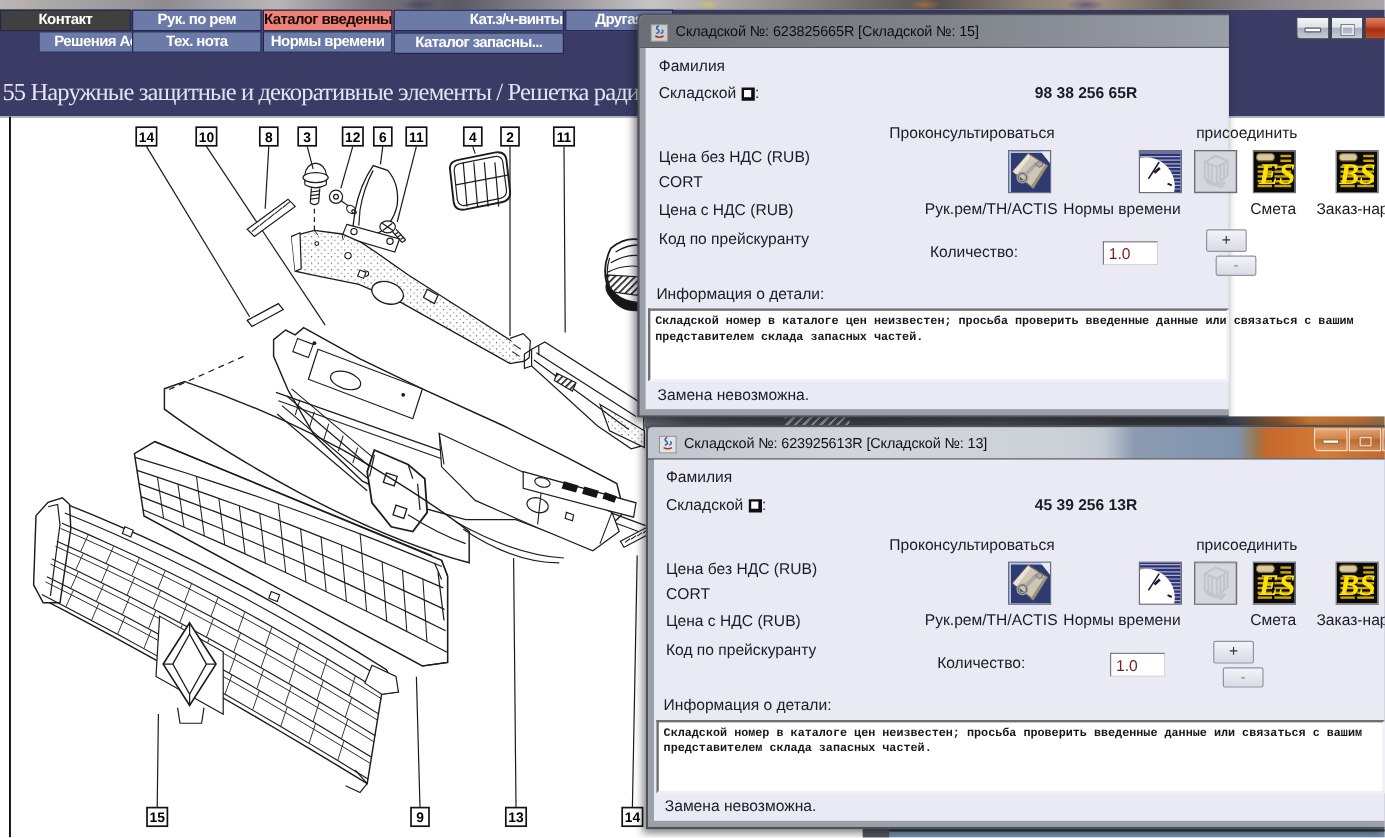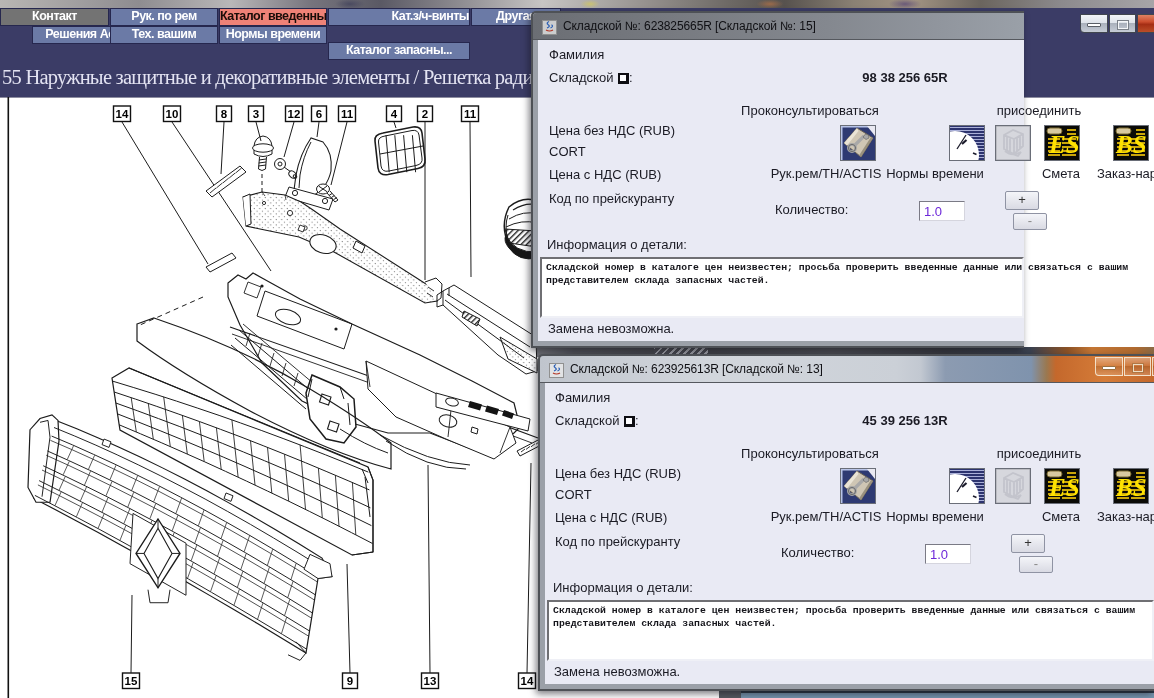--- a/index.html
+++ b/index.html
@@ -13,21 +13,21 @@
  radial-gradient(14px 6px at 590px 4px,#c9c173 0,rgba(200,190,120,0) 70%),
  radial-gradient(20px 7px at 350px 4px,#4a4a60 0,rgba(70,70,96,0) 75%),
  radial-gradient(18px 6px at 770px 4px,#9a6a4a 0,rgba(150,105,75,0) 75%),
  radial-gradient(22px 7px at 905px 4px,#6a5a78 0,rgba(106,90,120,0) 75%),
  linear-gradient(90deg,#b9b6b4 0,#a3a1a2 6%,#8e8c90 12%,#b9b7b8 20%,#76747d 27%,#5a5964 33%,#8f8d92 40%,#c7c5c4 47%,#9b9794 55%,#6e6a66 63%,#57524e 68%,#8a8174 74%,#a39483 79%,#6b655e 85%,#8c8a8d 92%,#a7a5a8 100%);}
 
 #navy{left:0;top:8px;width:1154px;height:89px;background:#3b3c66;}
 .cell{position:absolute;height:18px;border:1px solid #26274e;color:#fff;font-weight:bold;
  font-size:12.5px;text-align:center;line-height:15.5px;background:#6b7aa6;
  white-space:nowrap;overflow:hidden;letter-spacing:-0.5px;}
-.cell.dark{background:#737373;}
+.cell.dark{background:#404040;}
 .cell.hot{background:#ee8277;color:#190c08;}
 #title55{left:2px;top:66px;width:1100px;font-family:"Liberation Serif",serif;
  font-size:20.5px;letter-spacing:-0.75px;color:#e3e3f2;white-space:nowrap;}
 
 #white{left:0;top:97px;width:1154px;height:601px;background:#fff;border-top:1px solid #8d8da0;}
 #diag{left:0;top:97px;}
 
 #gapband{left:537px;top:347px;width:617px;height:10px;
  background:linear-gradient(90deg,#77787d 0,#55565c 6%,#434449 25%,#505157 48%,#3b3c42 66%,#3a414f 80%,#8c5226 86%,#c47634 90%,#b06a30 97%,#8a6a46 100%);}
 #hatchband{left:654px;top:347px;width:54px;height:10px;
@@ -40,21 +40,21 @@
  border-radius:5px 0 0 0;box-shadow:-2px 3px 7px rgba(20,20,30,.55);}
 .dlg .tb{position:absolute;left:0;top:0;right:0;height:26px;border-radius:4px 0 0 0;}
 .dlg .tbline{position:absolute;left:0;top:26px;right:0;height:1px;background:#55585e;}
 .dlg .ttl{position:absolute;top:6px;font-size:12px;letter-spacing:-0.1px;color:#101014;white-space:nowrap;}
 .dlg .body{position:absolute;left:5px;top:27px;right:0;bottom:5px;background:#e9eaf4;}
 .lbl{position:absolute;font-size:13px;color:#1b1b24;white-space:nowrap;margin-top:-3px;}
 .ctr{text-align:center;width:200px;}
 .bold{font-weight:bold;}
 .icon{position:absolute;width:36px;height:36px;border:1px solid #6a6e78;}
 .inp{position:absolute;width:46px;height:20px;background:#fff;
- border:1px solid;border-color:#7a7a85 #d5d5de #d5d5de #7a7a85;font-size:13px;padding:2px 4px;color:#6d28d9;}
+ border:1px solid;border-color:#7a7a85 #d5d5de #d5d5de #7a7a85;font-size:13px;padding:2px 4px;color:#7f1d1d;}
 .pm{position:absolute;width:34px;height:19px;background:linear-gradient(180deg,#f4f5f9,#d9dae3);
  border:1px solid #8f93a3;border-radius:2px;font-size:13px;color:#333;text-align:center;line-height:16px;}
 .ta{position:absolute;background:#fff;border:2px solid;border-color:#6f6f73 #eff0f6 #eff0f6 #6f6f73;
  font-family:"Liberation Mono",monospace;font-weight:bold;font-size:9.8px;line-height:13px;
  color:#16161c;padding:2px 4px;white-space:pre;}
 
 .wbtn{position:absolute;top:1px;height:19px;border:1px solid #41464e;
  background:linear-gradient(180deg,#f2f4f8 0%,#dfe4ea 45%,#aab1bc 50%,#c6ccd6 100%);}
 .wbtn.cl{background:linear-gradient(180deg,#dd8163 0%,#cc4d2e 40%,#a52e14 55%,#bb4d28 100%);}
 .wbtn.gh{background:linear-gradient(180deg,rgba(255,255,255,.35),rgba(255,255,255,.08) 45%,rgba(110,70,35,.18) 50%,rgba(255,255,255,.18));border:1px solid rgba(248,238,220,.85);}
@@ -72,23 +72,23 @@
   <div id="strip" class="abs"></div>
   <div id="navy" class="abs"></div>
 
   <div class="cell dark" style="left:0;top:8px;width:109px;">Контакт</div>
   <div class="cell" style="left:110px;top:8px;width:108px;">Рук. по рем</div>
   <div class="cell hot" style="left:219px;top:8px;width:108px;">Каталог введенные</div>
   <div class="cell" style="left:328px;top:8px;width:142px;text-align:right;">Кат.з/ч-винты</div>
   <div class="cell" style="left:471px;top:8px;width:90px;">Другая</div>
 
   <div class="cell" style="left:0;top:26px;width:109px;margin-left:32px;">Решения Actis</div>
-  <div class="cell" style="left:110px;top:26px;width:108px;">Тех. вашим</div>
+  <div class="cell" style="left:110px;top:26px;width:108px;">Тех. нота</div>
   <div class="cell" style="left:219px;top:26px;width:108px;">Нормы времени</div>
-  <div class="cell" style="left:328px;top:42px;width:142px;">Каталог запасны...</div>
+  <div class="cell" style="left:328px;top:27px;width:142px;">Каталог запасны...</div>
   <div id="title55" class="abs">55 Наружные защитные и декоративные элементы / Решетка радиатора</div>
   <div id="white" class="abs"></div>
   <svg id="diag" class="abs" width="1154" height="601" viewBox="0 0 1154 601">
 <defs>
 <pattern id="stip" width="5.5" height="5.5" patternUnits="userSpaceOnUse">
  <rect width="5.5" height="5.5" fill="#fff"></rect>
           <circle cx="1.2" cy="1.4" r="0.55" fill="#4a4a4a"></circle>
           <circle cx="4" cy="4.2" r="0.5" fill="#555"></circle>
 </pattern>
 <pattern id="stipd" width="4" height="4" patternUnits="userSpaceOnUse">

